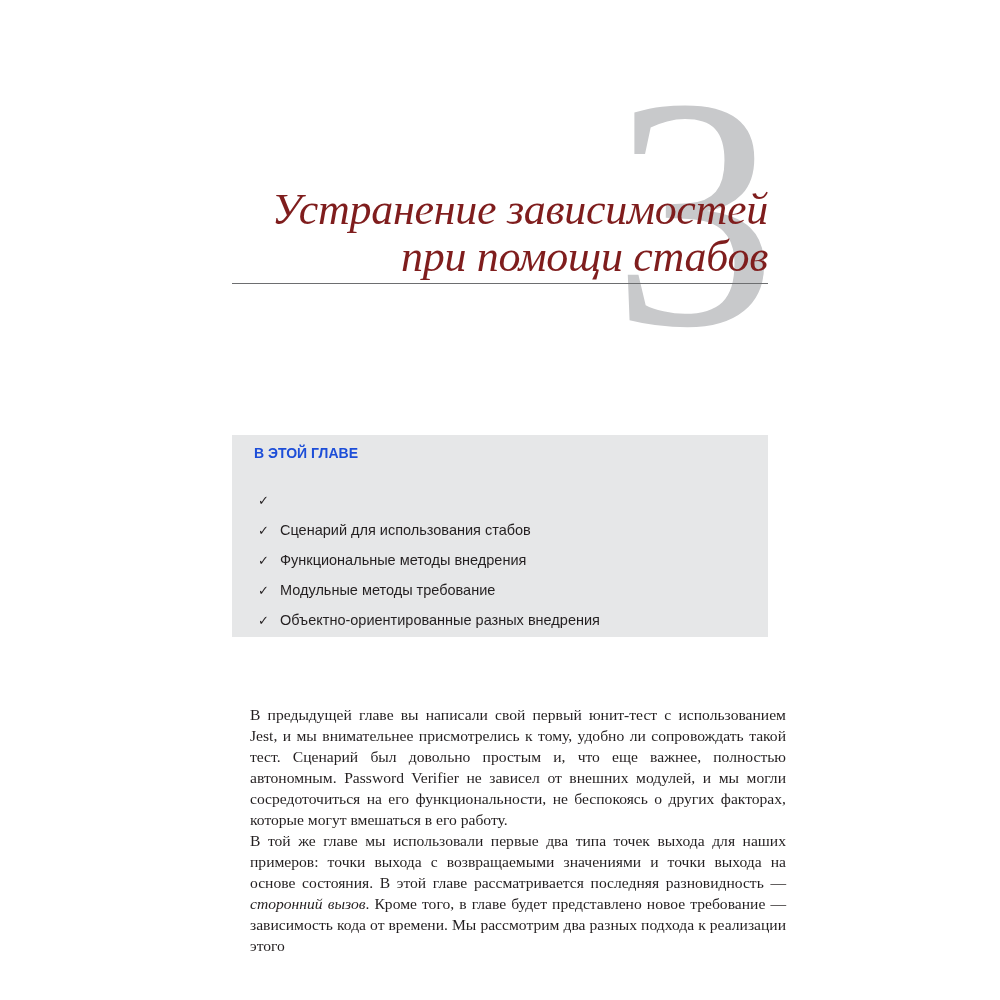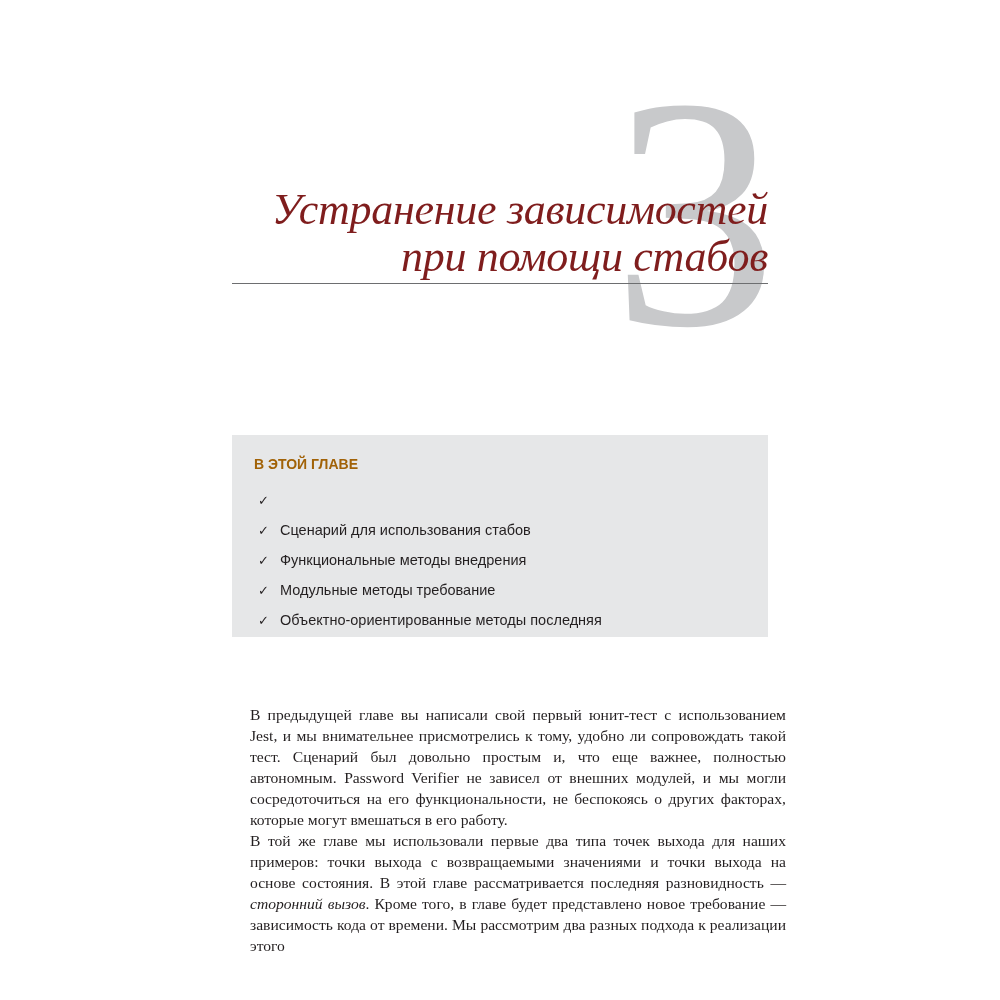--- a/index.html
+++ b/index.html
@@ -1,21 +1,21 @@
 <!DOCTYPE html>
 <html><head>
 <meta charset="utf-8">
 <style>
   html, body { margin:0; padding:0; }
   body { width:1000px; height:1000px; background:#ffffff; position:relative; overflow:hidden; font-family:"Liberation Serif", serif; color:#231f20; }
   .big-num { position:absolute; left:612px; top:48px; font-family:"Liberation Serif", serif; font-size:330px; line-height:1; color:#c8c9cb; font-style:normal; }
   .title { position:absolute; right:232px; top:186px; text-align:right; font-family:"Liberation Serif", serif; font-style:italic; font-size:44px; line-height:47px; color:#7f1d1d; letter-spacing:-0.3px; }
   .rule { position:absolute; left:232px; top:283px; width:536px; height:1px; background:#6d6e70; }
   .box { position:absolute; left:232px; top:435px; width:536px; height:202px; background:#e6e7e8; }
-  .box-h { position:absolute; left:22px; top:21px; font-family:"Liberation Sans", sans-serif; font-weight:bold; font-size:14px; color:#a16207; }
+  .box-h { position:absolute; left:22px; top:10px; font-family:"Liberation Sans", sans-serif; font-weight:bold; font-size:14px; color:#1d4ed8; }
   .box-list { position:absolute; left:26px; top:50px; margin:0; padding:0; list-style:none; }
   .box-list li { height:30px; display:flex; align-items:center; font-family:"Liberation Sans", sans-serif; font-size:14.5px; color:#231f20; }
   .chk { width:22px; font-size:13px; color:#231f20; }
   .body-text { position:absolute; left:232px; width:536px; font-size:15.6px; line-height:21px; text-align:justify; color:#231f20; margin:18px; }
   .p1 { top:686px; }
   .p2 { top:812px; }
   em { font-style:italic;font-family:Liberation Serif, serif; }
 </style>
 </head>
 <body>
@@ -42,20 +42,20 @@
     <li>
         <span class="chk">✓</span>
         <span>Функциональные методы внедрения</span>
       </li>
     <li>
         <span class="chk">✓</span>
         <span>Модульные методы требование</span>
       </li>
     <li>
         <span class="chk">✓</span>
-        <span>Объектно-ориентированные методы последняя</span>
+        <span>Объектно-ориентированные разных внедрения</span>
       </li>
   </ul>
 </div>
 
 <p class="body-text p1">В предыдущей главе вы написали свой первый юнит-тест с использованием Jest, и мы внимательнее присмотрелись к тому, удобно ли сопровождать такой тест. Сценарий был довольно простым и, что еще важнее, полностью автономным. Password Verifier не зависел от внешних модулей, и мы могли сосредоточиться на его функциональности, не беспокоясь о других факторах, которые могут вмешаться в его работу.</p>
 
 <p class="body-text p2"><span>В той же главе мы использовали первые два типа точек выхода для наших примеров: точки выхода с возвращаемыми значениями и точки выхода на основе состояния. В этой главе рассматривается последняя разновидность — </span><em>сторонний вызов</em><span>. Кроме того, в главе будет представлено новое требование — зависимость кода от времени. Мы рассмотрим два разных подхода к реализации этого</span></p>
 
 </body></html>

